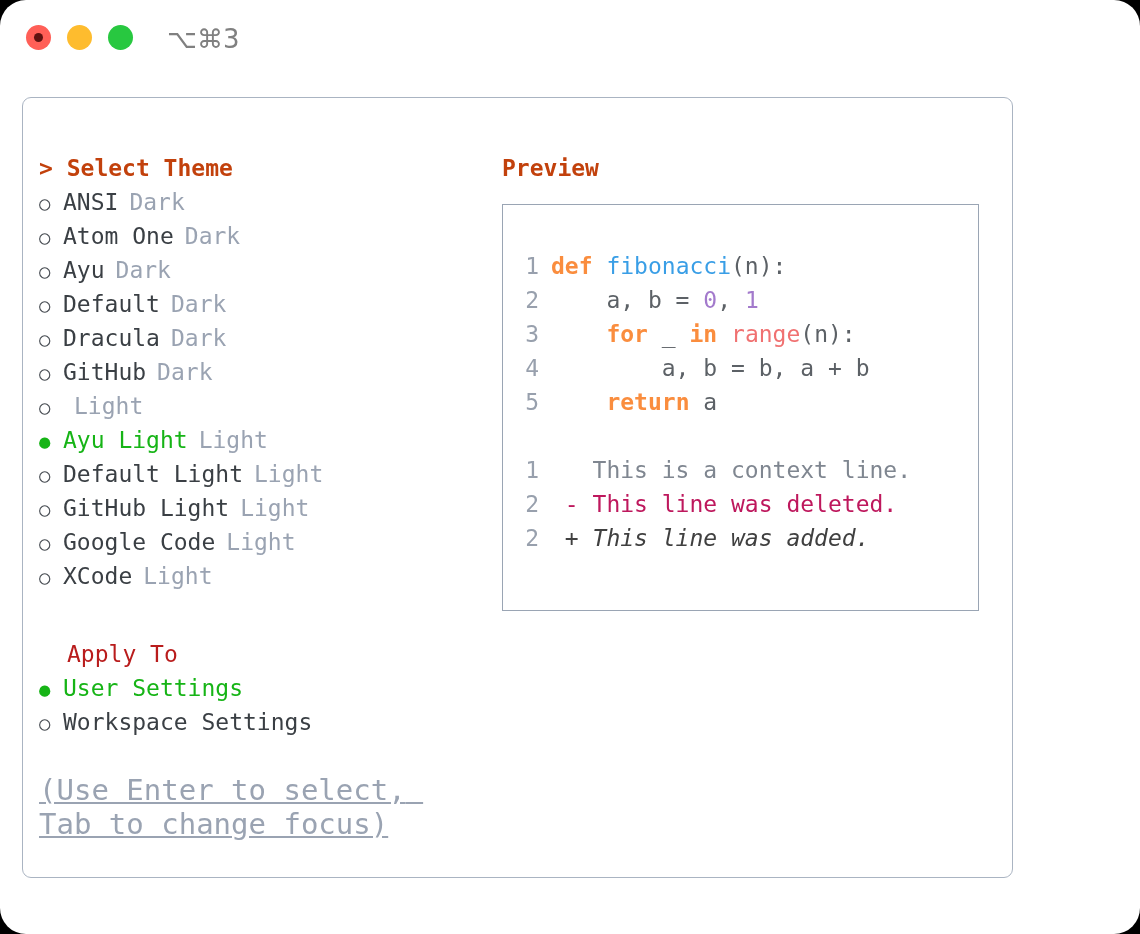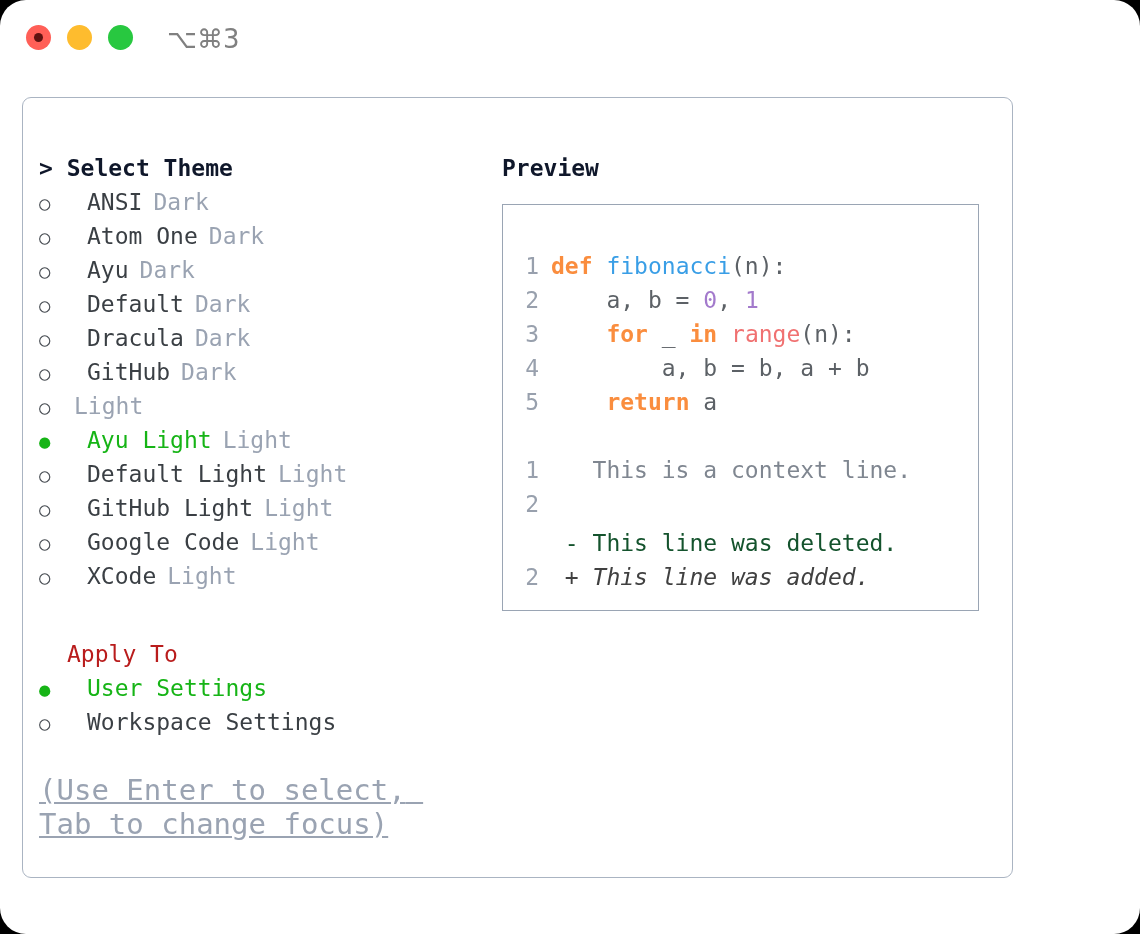--- a/index.html
+++ b/index.html
@@ -87,42 +87,42 @@
   .left-col {
     position: absolute;
     left: 16px;
     top: 53px;
     width: 450px;
   }
   .section-title {
     font-size: 23px;
     line-height: 34px;
     font-weight: bold;
-    color: #0f172a;
+    color: #c2410c;
     white-space: pre;
   }
   .list { margin: 0; padding: 0; }
   .row {
     display: flex;
     align-items: baseline;
     height: 34px;
     font-size: 23px;
     line-height: 34px;
     white-space: pre;
     color: #3a3f44;
   }
   .marker {
     width: 24px;
     flex: 0 0 24px;
     color: #4a4f55;
     font-size: 19px;
   }
   .row.selected .marker { color: #16b416; }
   .row.selected .label  { color: #16b416; }
-  .label { color: #3a3f44; margin-left: 24px; }
+  .label { color: #3a3f44; }
   .variant {
     color: #9aa3b2;
     margin-left: 11px;
   }
   .group-title {
     font-size: 23px;
     line-height: 34px;
     color: #b91c1c;
     padding-left: 28px;
     white-space: pre;
@@ -170,21 +170,21 @@
     box-sizing: border-box;
   }
   .code-text { color: #5c6166; }
   .blank-line { height: 34px; }
   .tok-kw   { color: #fa8d3e; font-weight: bold; }
   .tok-fn   { color: #399ee6; }
   .tok-num  { color: #a37acc; }
   .tok-bi   { color: #f07171; }
   .tok-pl   { color: #5c6166; }
   .diff-ctx { color: #7f8690; }
-  .diff-del { color: #14532d; margin-top: 39px; }
+  .diff-del { color: #be185d; }
   .diff-add { color: #404040; font-style: italic; }
 </style>
 </head>
 <body>
 
 <div class="window">
 
   <div class="titlebar">
     <div class="lights">
       <div class="light red"></div>

